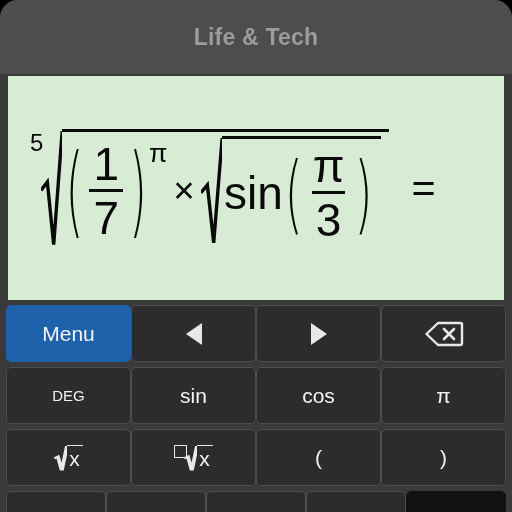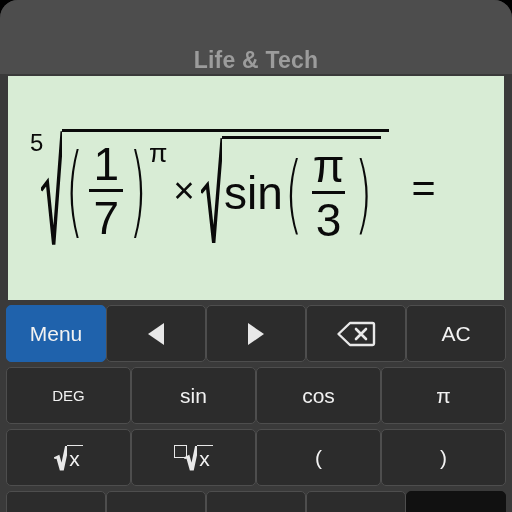--- a/index.html
+++ b/index.html
@@ -23,21 +23,21 @@
     background: #3a3a3a;
     border-radius: 18px 18px 0 0;
     overflow: hidden;
   }
 
   
   .titlebar {
     height: 74px;
     background: #4d4d4d;
     display: flex;
-    align-items: flex-end;
+    align-items: center;
     justify-content: center;
     box-sizing: border-box;
   }
   .title-text {
     color: #9c9c9c;
     font-size: 23px;
     font-weight: bold;
     letter-spacing: 0.2px;
   }
 
@@ -277,23 +277,20 @@
         <span class="tri-right"></span>
       </div>
       <div class="key">
         <span>
           <svg class="icon-svg" width="40" height="28" viewBox="0 0 40 28" aria-hidden="true">
             <path d="M14 3 H36.5 A1.5 1.5 0 0 1 38 4.5 V23.5 A1.5 1.5 0 0 1 36.5 25 H14 L2.5 14 Z" fill="none" stroke="#e8e8e8" stroke-width="2.4" stroke-linejoin="round"></path>
             <path d="M20 9 L30 19 M30 9 L20 19" stroke="#e8e8e8" stroke-width="2.6" stroke-linecap="round"></path>
           </svg>
         </span>
       </div>
-      <div class="key">
-        <span>AC</span>
-      </div>
     </div>
 
     <div class="key-row">
       <div class="key small-text">
         <span>DEG</span>
       </div>
       <div class="key">
         <span>sin</span>
       </div>
       <div class="key">

